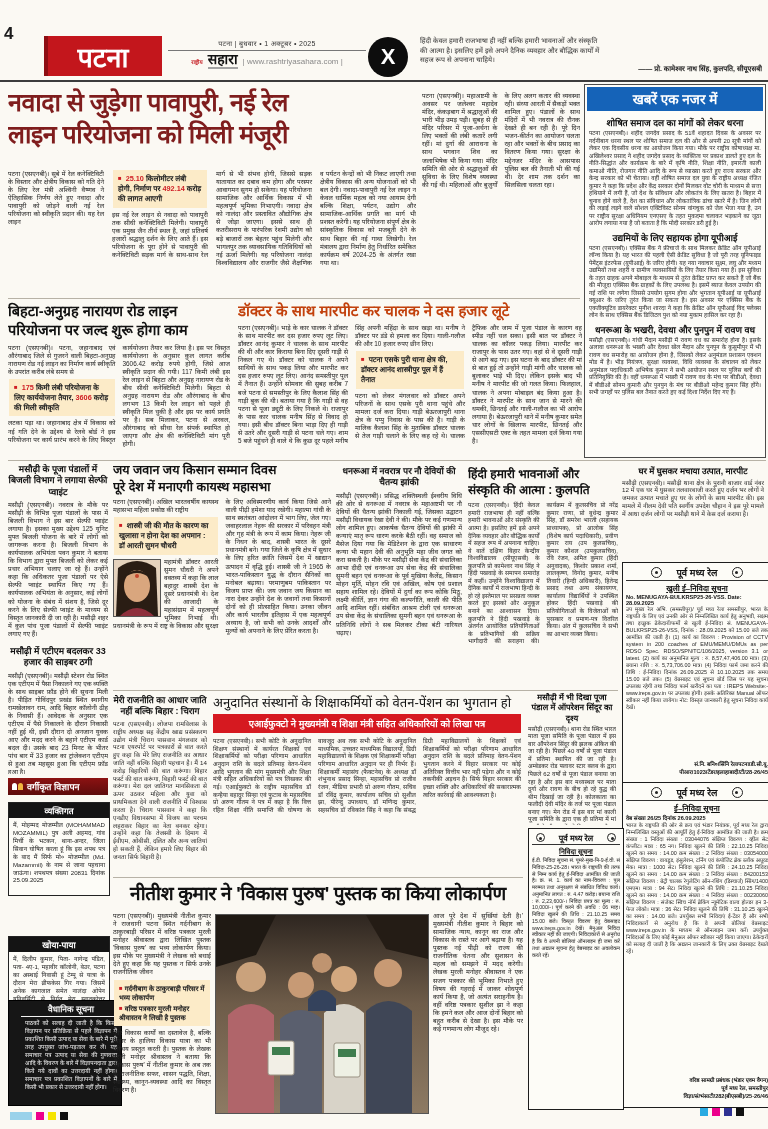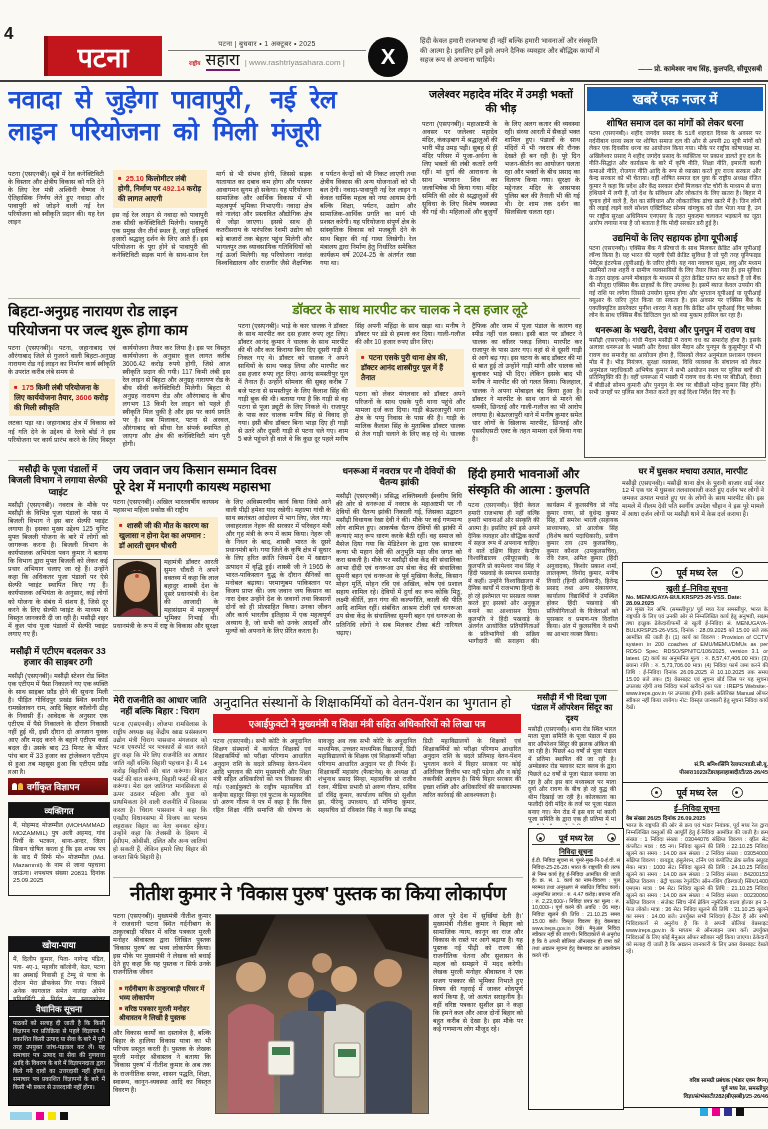--- a/index.html
+++ b/index.html
@@ -2,23 +2,23 @@
 <html><head>
 <meta charset="utf-8">
 <style>
   html,body{margin:0;padding:0;background:#e8e5de;}
   .page{position:relative;width:768px;height:1129px;background:#fbf9f3;
         font-family:"Liberation Sans","DejaVu Sans",sans-serif;color:#1c1c1c;
         overflow:hidden;margin:0 auto;}
   .mod{position:absolute;overflow:hidden;}
   .pre{white-space:pre-line;}
   
-  .hl-xxl{font-size:25px;font-weight:bold;line-height:1.28;letter-spacing:-.5px;color:#1d4ed8;font-family:Liberation Mono, monospace;}
+  .hl-xxl{font-size:25px;font-weight:bold;line-height:1.28;letter-spacing:-.5px;color:#7f1d1d;}
   .hl-xl{font-size:14.5px;font-weight:bold;line-height:1.3;color:#111;}
-  .hl-doc{font-size:13px;font-weight:bold;color:#4d7c0f;text-align:center;}
+  .hl-doc{font-size:15px;font-weight:bold;color:#c2410c;}
   .hl-md{font-size:12.5px;font-weight:bold;line-height:1.32;color:#111;}
   .hl-nitish{font-size:19px;font-weight:bold;color:#111;text-align:center;letter-spacing:-.3px;}
   .hl-vetan{font-size:13px;font-weight:normal;color:#111;white-space:nowrap;}
   .hl-sm{font-size:9px;font-weight:bold;text-align:center;line-height:1.25;color:#111;}
   
   .bt{font-size:6.4px;line-height:1.26;text-align:justify;color:#262626;}
   .bt-t{font-size:5.4px;line-height:1.3;text-align:justify;color:#262626;}
   .cols2{column-count:2;column-gap:7px;}
   .cols3{column-count:3;column-gap:7px;}
   .cols4{column-count:4;column-gap:8px;}
@@ -50,21 +50,21 @@
   .nbox-body{font-size:6.1px;line-height:1.3;text-align:justify;color:#222;padding:3px 4px;}
   .legal{background:#161616;color:#f2f2f2;border:1px solid #000;}
   .legal-head{font-weight:bold;font-size:8.5px;text-align:center;padding:2px 0;border-bottom:1px solid #f2f2f2;}
   .legal-body{font-size:5.9px;line-height:1.35;text-align:justify;padding:3px 4px;color:#f2f2f2;}
   
   .redbox{background:#c3161c;color:#fff;display:flex;align-items:center;justify-content:center;
           font-size:27px;font-weight:bold;box-shadow:inset 4px 0 0 #8e0e12;}
   .meta-line{font-size:7px;color:#333;text-align:center;letter-spacing:.3px;}
   .brand-row{display:flex;align-items:baseline;justify-content:center;gap:5px;border-top:1px solid #777;margin-top:2px;padding-top:1px;}
   .brand-small{font-size:5.5px;color:#c3161c;font-weight:bold;}
-  .brand{font-size:16px;font-weight:normal;color:#111;border-bottom:2px solid #701a75;line-height:1.05;}
+  .brand{font-size:14px;font-weight:bold;color:#111;border-bottom:2px solid #a3a3a3;line-height:1.05;}
   .site{font-size:8px;color:#8a8a8a;}
   .quote{font-size:7px;line-height:1.38;color:#333;text-align:left;}
   .attrib{font-size:7px;font-weight:bold;color:#222;text-align:right;}
   .xlogo{width:40px;height:40px;border-radius:50%;background:#0d0d0d;display:flex;align-items:center;justify-content:center;}
   .xlogo span{color:#fff;font-weight:bold;font-size:22px;font-family:"Liberation Sans",sans-serif;}
   
   .rule{position:absolute;background:#b7b2a6;}
   .rule-dark{position:absolute;background:#3c3c3c;}
   
   .strap{background:#d61920;color:#fff;font-weight:bold;font-size:9.5px;text-align:center;
@@ -115,21 +115,20 @@
       <span class="sq">■</span>
       <span class="rednum">25.10</span>
       <span>किलोमीटर लंबी होगी, निर्माण पर</span>
       <span class="rednum">492.14</span>
       <span>करोड़ की लागत आएगी</span>
     </div>
     <span>इस नई रेल लाइन से नवादा को पावापुरी तक सीधी कनेक्टिविटी मिलेगी। पावापुरी एक प्रमुख जैन तीर्थ स्थल है, जहां प्रतिवर्ष हजारों श्रद्धालु दर्शन के लिए आते हैं। इस परियोजना के पूरा होने से पावापुरी की कनेक्टिविटी सड़क मार्ग के साथ-साथ रेल मार्ग से भी संभव होगी, जिससे सड़क यातायात का दबाव कम होगा और परस्पर आवागमन सुगम हो सकेगा। यह परियोजना सामाजिक और आर्थिक विकास में भी महत्वपूर्ण भूमिका निभाएगी। नवादा क्षेत्र को नालंदा और प्रस्तावित औद्योगिक क्षेत्र से जोड़ा जाएगा। इससे साथ ही कतरीसराय के पारंपरिक रेशमी उद्योग को बड़े बाजारों तक बेहतर पहुंच मिलेगी और भागलपुर तक व्यावसायिक गतिविधियों को नई ऊर्जा मिलेगी। यह परियोजना नालंदा विश्वविद्यालय और राजगीर जैसे शैक्षणिक व पर्यटन केन्द्रों को भी निकट लाएगी तथा क्षेत्रीय विकास की अन्य योजनाओं को भी बल देगी। नवादा-पावापुरी नई रेल लाइन न केवल धार्मिक महत्व को नया आयाम देगी बल्कि शिक्षा, पर्यटन, उद्योग और सामाजिक-आर्थिक प्रगति का मार्ग भी प्रशस्त करेगी। यह परियोजना संपूर्ण क्षेत्र के सांस्कृतिक विकास को मजबूती देने के साथ बिहार की नई गाथा लिखेगी। रेल मंत्रालय द्वारा निर्माण हेतु निर्धारित समेकित कार्यक्रम वर्ष 2024-25 के अंतर्गत रखा गया था।</span>
   </div>
 
   <div class="mod" style="left:422px;top:88px;width:158px;height:210px;">
-    <div class="hl-sm" style="font-size:11px;">जलेश्वर महादेव मंदिर में उमड़ी भक्तों की भीड़</div>
     <div class="bt cols2" style="height:176px;margin-top:4px;">पटना (एसएनबी)। महाअष्टमी के अवसर पर जलेश्वर महादेव मंदिर, कंकड़बाग में श्रद्धालुओं की भारी भीड़ उमड़ पड़ी। सुबह से ही मंदिर परिसर में पूजा-अर्चना के लिए भक्तों की लंबी कतारें लगी रहीं। मां दुर्गा की आराधना के साथ भगवान शिव का जलाभिषेक भी किया गया। मंदिर समिति की ओर से श्रद्धालुओं की सुविधा के लिए विशेष व्यवस्था की गई थी। महिलाओं और बुजुर्गों के लिए अलग कतार की व्यवस्था रही। संध्या आरती में सैकड़ों भक्त शामिल हुए। पंडालों के साथ मंदिरों में भी नवरात्र की रौनक देखते ही बन रही है। पूरे दिन भजन-कीर्तन का आयोजन चलता रहा और भक्तों के बीच प्रसाद का वितरण किया गया। सुरक्षा के मद्देनजर मंदिर के आसपास पुलिस बल की तैनाती भी की गई थी। देर शाम तक दर्शन का सिलसिला चलता रहा।</div>
   </div>
 
   <div class="mod glance" style="left:584px;top:84px;width:180px;height:372px;">
     <div class="glance-head">खबरें एक नजर में</div>
     <div class="g-title">शोषित समाज दल का मांगों को लेकर धरना</div>
     <div class="g-body" style="max-height:150px;">पटना (एसएनबी)। शहीद जगदेव प्रसाद के 51वें शहादत दिवस के अवसर पर गर्दनीबाग धरना स्थल पर शोषित समाज दल की ओर से अपनी 20 सूत्री मांगों को लेकर एक दिवसीय धरना का आयोजन किया गया। मौके पर राष्ट्रीय कोषाध्यक्ष मा. अखिलेश्वर प्रसाद ने शहीद जगदेव प्रसाद के व्यक्तित्व पर प्रकाश डालते हुए दल के नीति-सिद्धांत और कार्यक्रम के बारे में कृषि नीति, शिक्षा नीति, इमारती काली कमाओ नीति, रोजगार नीति आदि के रूप से व्याख्या करते हुए राज्य सरकार और केन्द्र सरकार को भी चेताया। वहीं शोषित समाज दल युवा के राष्ट्रीय अध्यक्ष रंजित कुमार ने कहा कि प्रदेश और केंद्र सरकार दोनों मिलकर वोट चोरी के माध्यम से सत्ता हथियाने में लगी हैं, जो देश के संविधान और लोकतंत्र के लिए खतरा है। बिहार में चुनाव होने वाले हैं, देश का संविधान और लोकतांत्रिक ढांचा खतरे में है। जिन लोगों की लड़ाई लड़ने वाले सोशल एक्टिविस्ट सोनम वांगचुक को जेल भेजा गया है, उन पर राष्ट्रीय सुरक्षा अधिनियम एनएसए के तहत मुकदमा चलाकर भड़काने का जूठा आरोप लगाया गया है जो बताता है कि मोदी सरकार डरी हुई है।</div>
     <div class="g-title">उद्यमियों के लिए सहायक होगा यूपीआई</div>
     <div class="g-body" style="max-height:106px;">पटना (एसएनबी)। एक्सिस बैंक ने फ्रीचार्ज के साथ मिलकर क्रेडिट ऑन यूपीआई लॉन्च किया है। यह भारत की पहली ऐसी क्रेडिट सुविधा है जो पूरी तरह यूनिफाइड पेमेंट्स इंटरफेस (यूपीआई) के जरिए होगी। यह नया नवाचार सूक्ष्म, लघु और मध्यम उद्यमियों तथा शहरी व ग्रामीण व्यवसायियों के लिए तैयार किया गया है। इस सुविधा के तहत ग्राहक अपने मोबाइल के माध्यम से तुरंत क्रेडिट प्राप्त कर सकते हैं जो बैंक की मौजूदा एक्सिस बैंक ग्राहकों के लिए उपलब्ध है। इसमें ब्याज केवल उपयोग की गई राशि पर लगेगा जिससे उपयोग सुगम होगा और भुगतान यूपीआई या यूपीआई क्यूआर के जरिए तुरंत किया जा सकता है। इस अवसर पर एक्सिस बैंक के एक्जीक्यूटिव डायरेक्टर मुनीश शारदा ने कहा कि क्रेडिट ऑन यूपीआई विद फ्लेक्स लोन के साथ एक्सिस बैंक डिजिटल पुश को नया मुकाम हासिल कर रहा है।</div>
     <div class="g-title">धनरूआ के भखरी, देवधा और पुनपुन में रावण वध</div>
@@ -189,21 +188,21 @@
   <div class="mod nbox" style="left:8px;top:802px;width:100px;height:92px;">
     <div class="nbox-head">व्यक्तिगत</div>
     <div class="nbox-body">मैं, मोहम्मद मोजम्मील (MOHAMMAD MOZAMMIL) पुत्र अली अहमद, गांव मिर्ची के भटकन, थाना-अन्दर, जिला सिवान घोषित करता हूं कि इस शपथ पत्र के बाद मैं सिर्फ मो० मोजम्मील (Md. Mazammil) के नाम से जाना पहचाना जाऊंगा। शपथपत्र संख्या 20831 दिनांक 25.09.2025</div>
   </div>
 
   <div class="mod nbox" style="left:8px;top:936px;width:100px;height:98px;">
     <div class="nbox-head">खोया-पाया</div>
     <div class="nbox-body">मैं, दिलीप कुमार, पिता- नागेन्द्र पंडित, पता- 4ए-1, महावीर कॉलोनी, बेउर, पटना का अस्थाई निवासी हूं टेम्पू से यात्रा के दौरान मेरा ब्रीफकेस गिर गया। जिसमें अनेक कागजात समेत नालंदा ओपेन यूनिवर्सिटी से निर्गत मेरा स्नातकोत्तर क्रमांक 090040078, वर्ष 2009-11 का ग्रेजुएशन प्रमाण पत्र गुम हो गया। इसके लिए बेउर थाना में सनहा नं. 1280/25, दि.- 26.09.25 दर्ज है।</div>
   </div>
 
-  <div class="mod legal" style="left:8px;top:1000px;width:100px;height:104px;">
+  <div class="mod legal" style="left:8px;top:1000px;width:100px;height:104px;padding-left:12px;">
     <div class="legal-head">वैधानिक सूचना</div>
     <div class="legal-body">पाठकों को सलाह दी जाती है कि किसी विज्ञापन पर प्रतिक्रिया से पहले विज्ञापन में प्रकाशित किसी उत्पाद या सेवा के बारे में पूरी तरह उपयुक्त जांच-पड़ताल कर लें। यह समाचार पत्र उत्पाद या सेवा की गुणवत्ता आदि के विवरण के बारे में विज्ञापनदाता द्वारा किये गये दावों का उत्तरदायी नहीं होगा। समाचार पत्र प्रकाशित विज्ञापनों के बारे में किसी भी प्रकार से उत्तरदायी नहीं होगा।</div>
   </div>
 
   <div class="mod" style="left:113px;top:462px;width:218px;height:226px;">
     <div class="hl-md pre">जय जवान जय किसान सम्मान दिवस
 पूरे देश में मनाएगी कायस्थ महासभा</div>
     <div class="bt cols2" style="height:182px;margin-top:3px;">
       <span>पटना (एसएनबी)। अखिल भारतवर्षीय कायस्थ महासभा महिला प्रकोष्ठ की राष्ट्रीय</span>
       <div class="hlbox">

